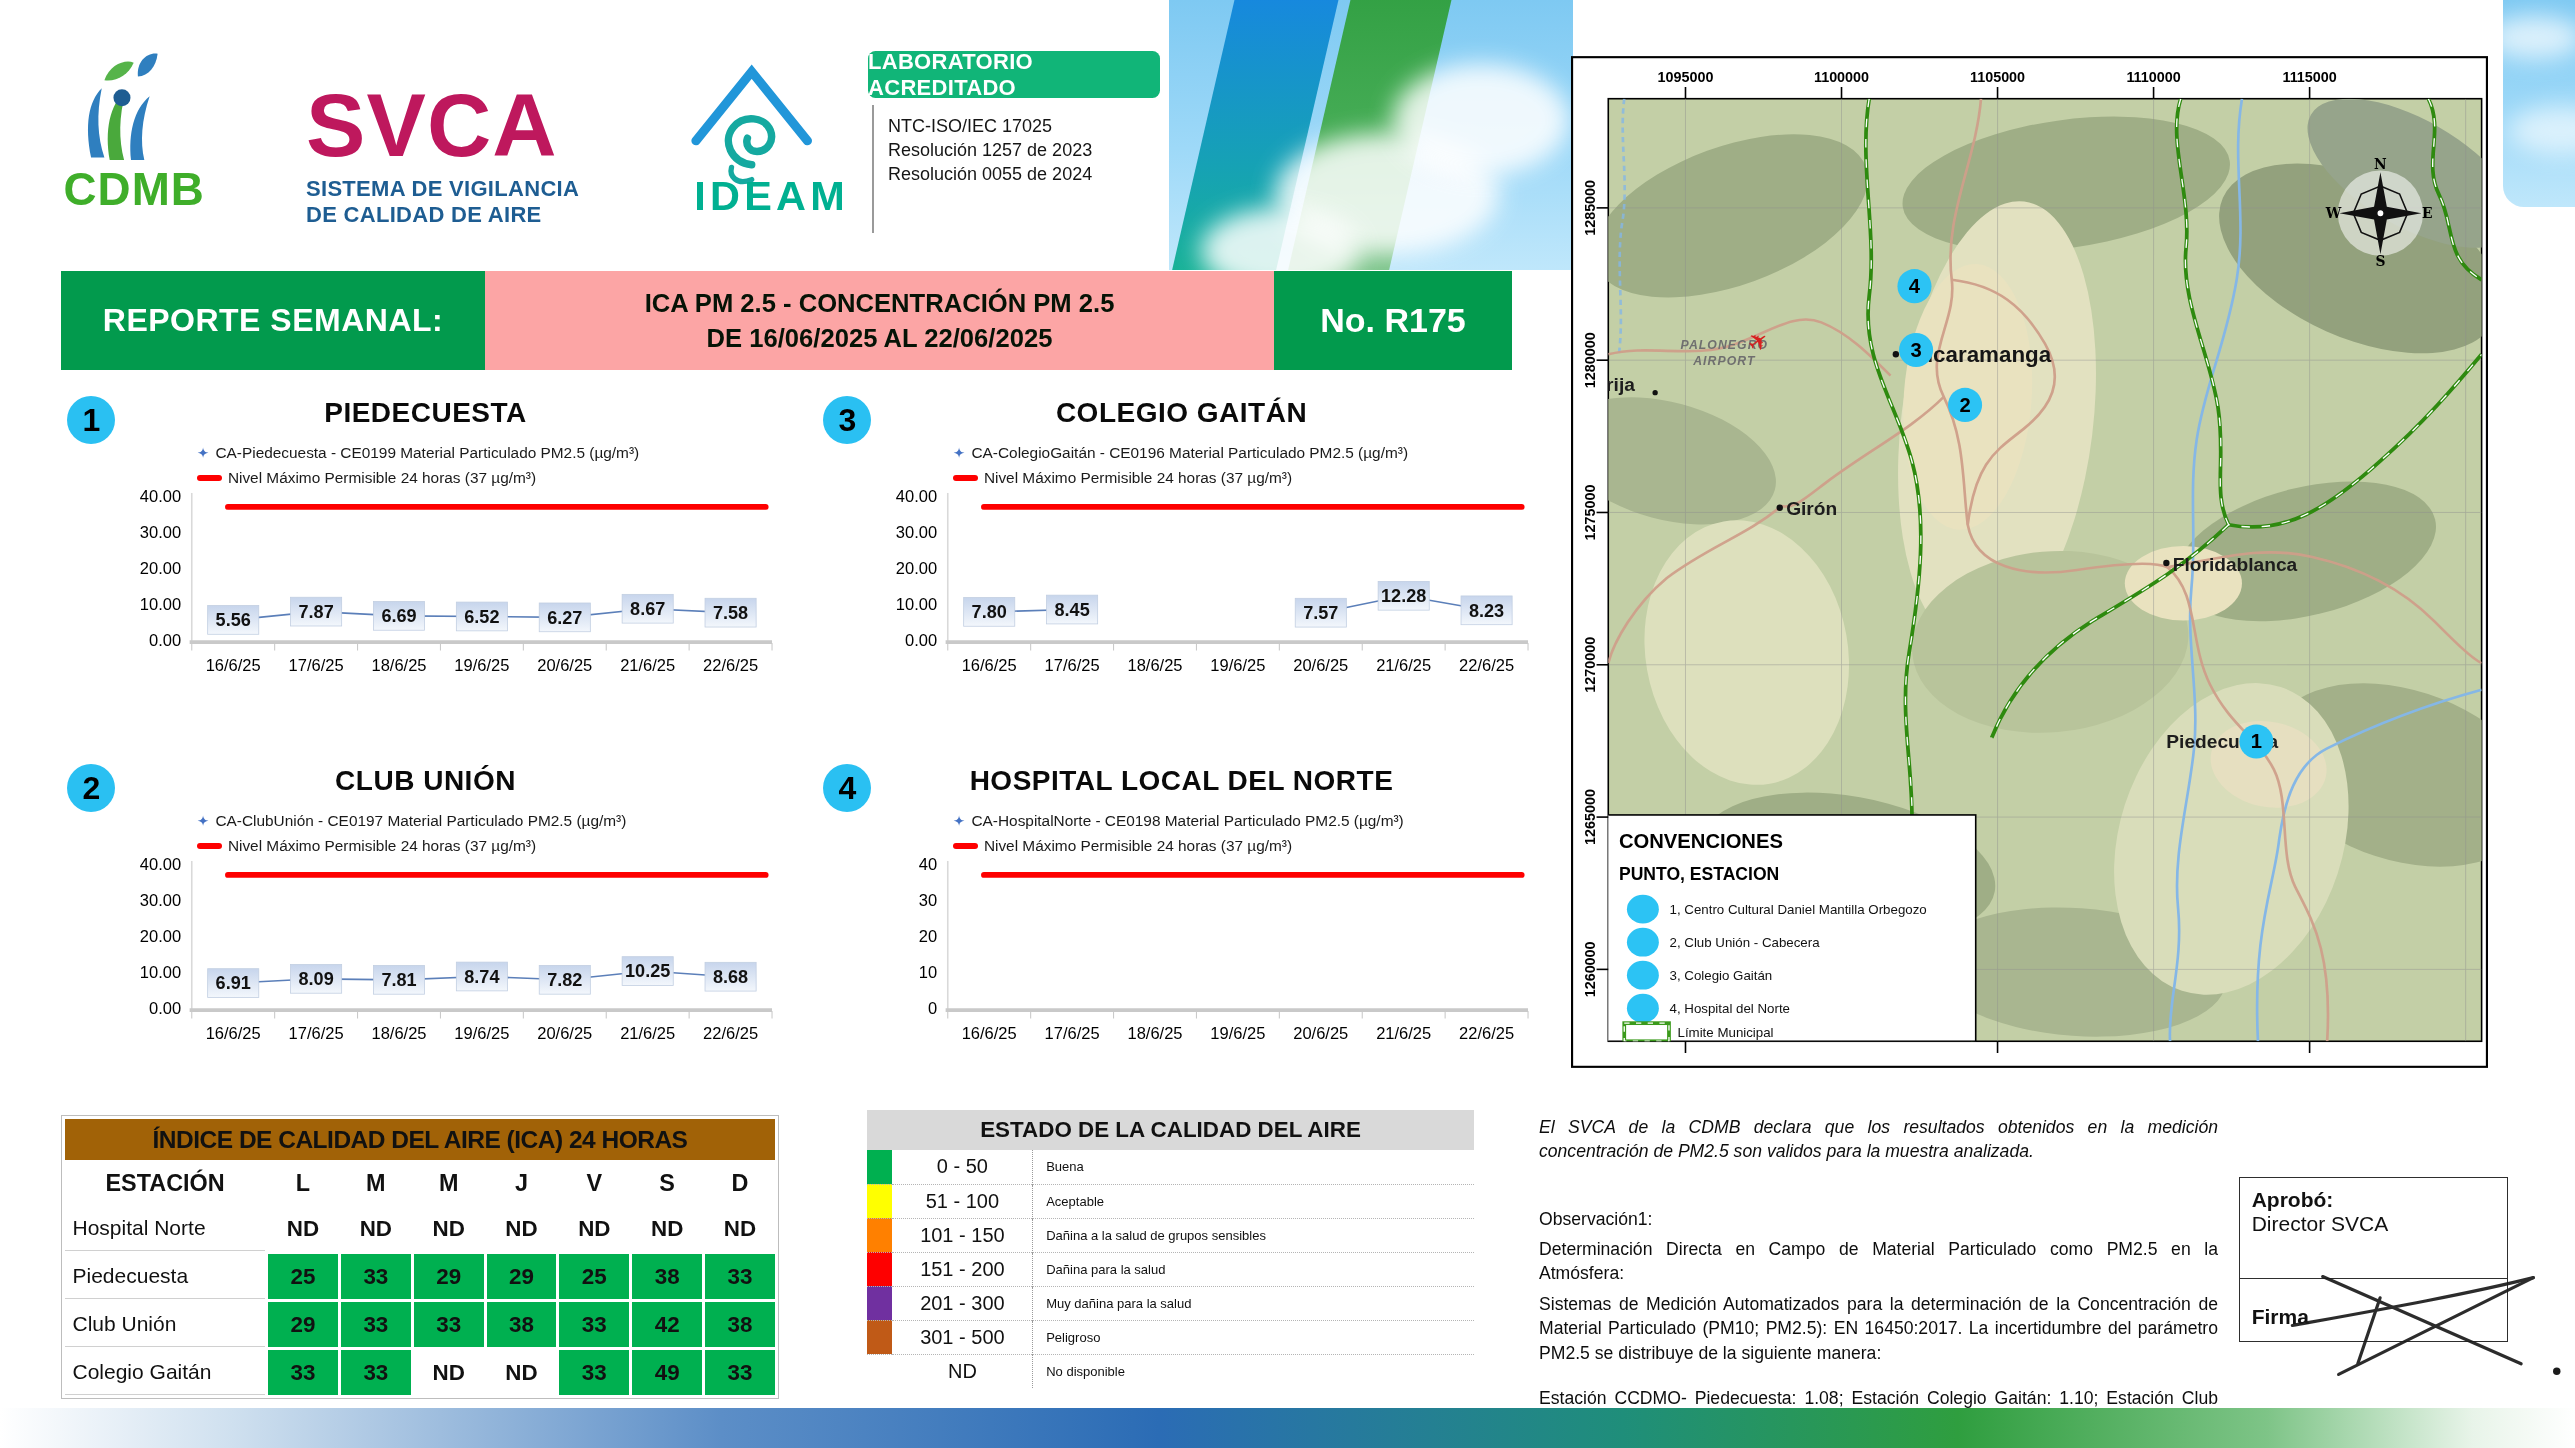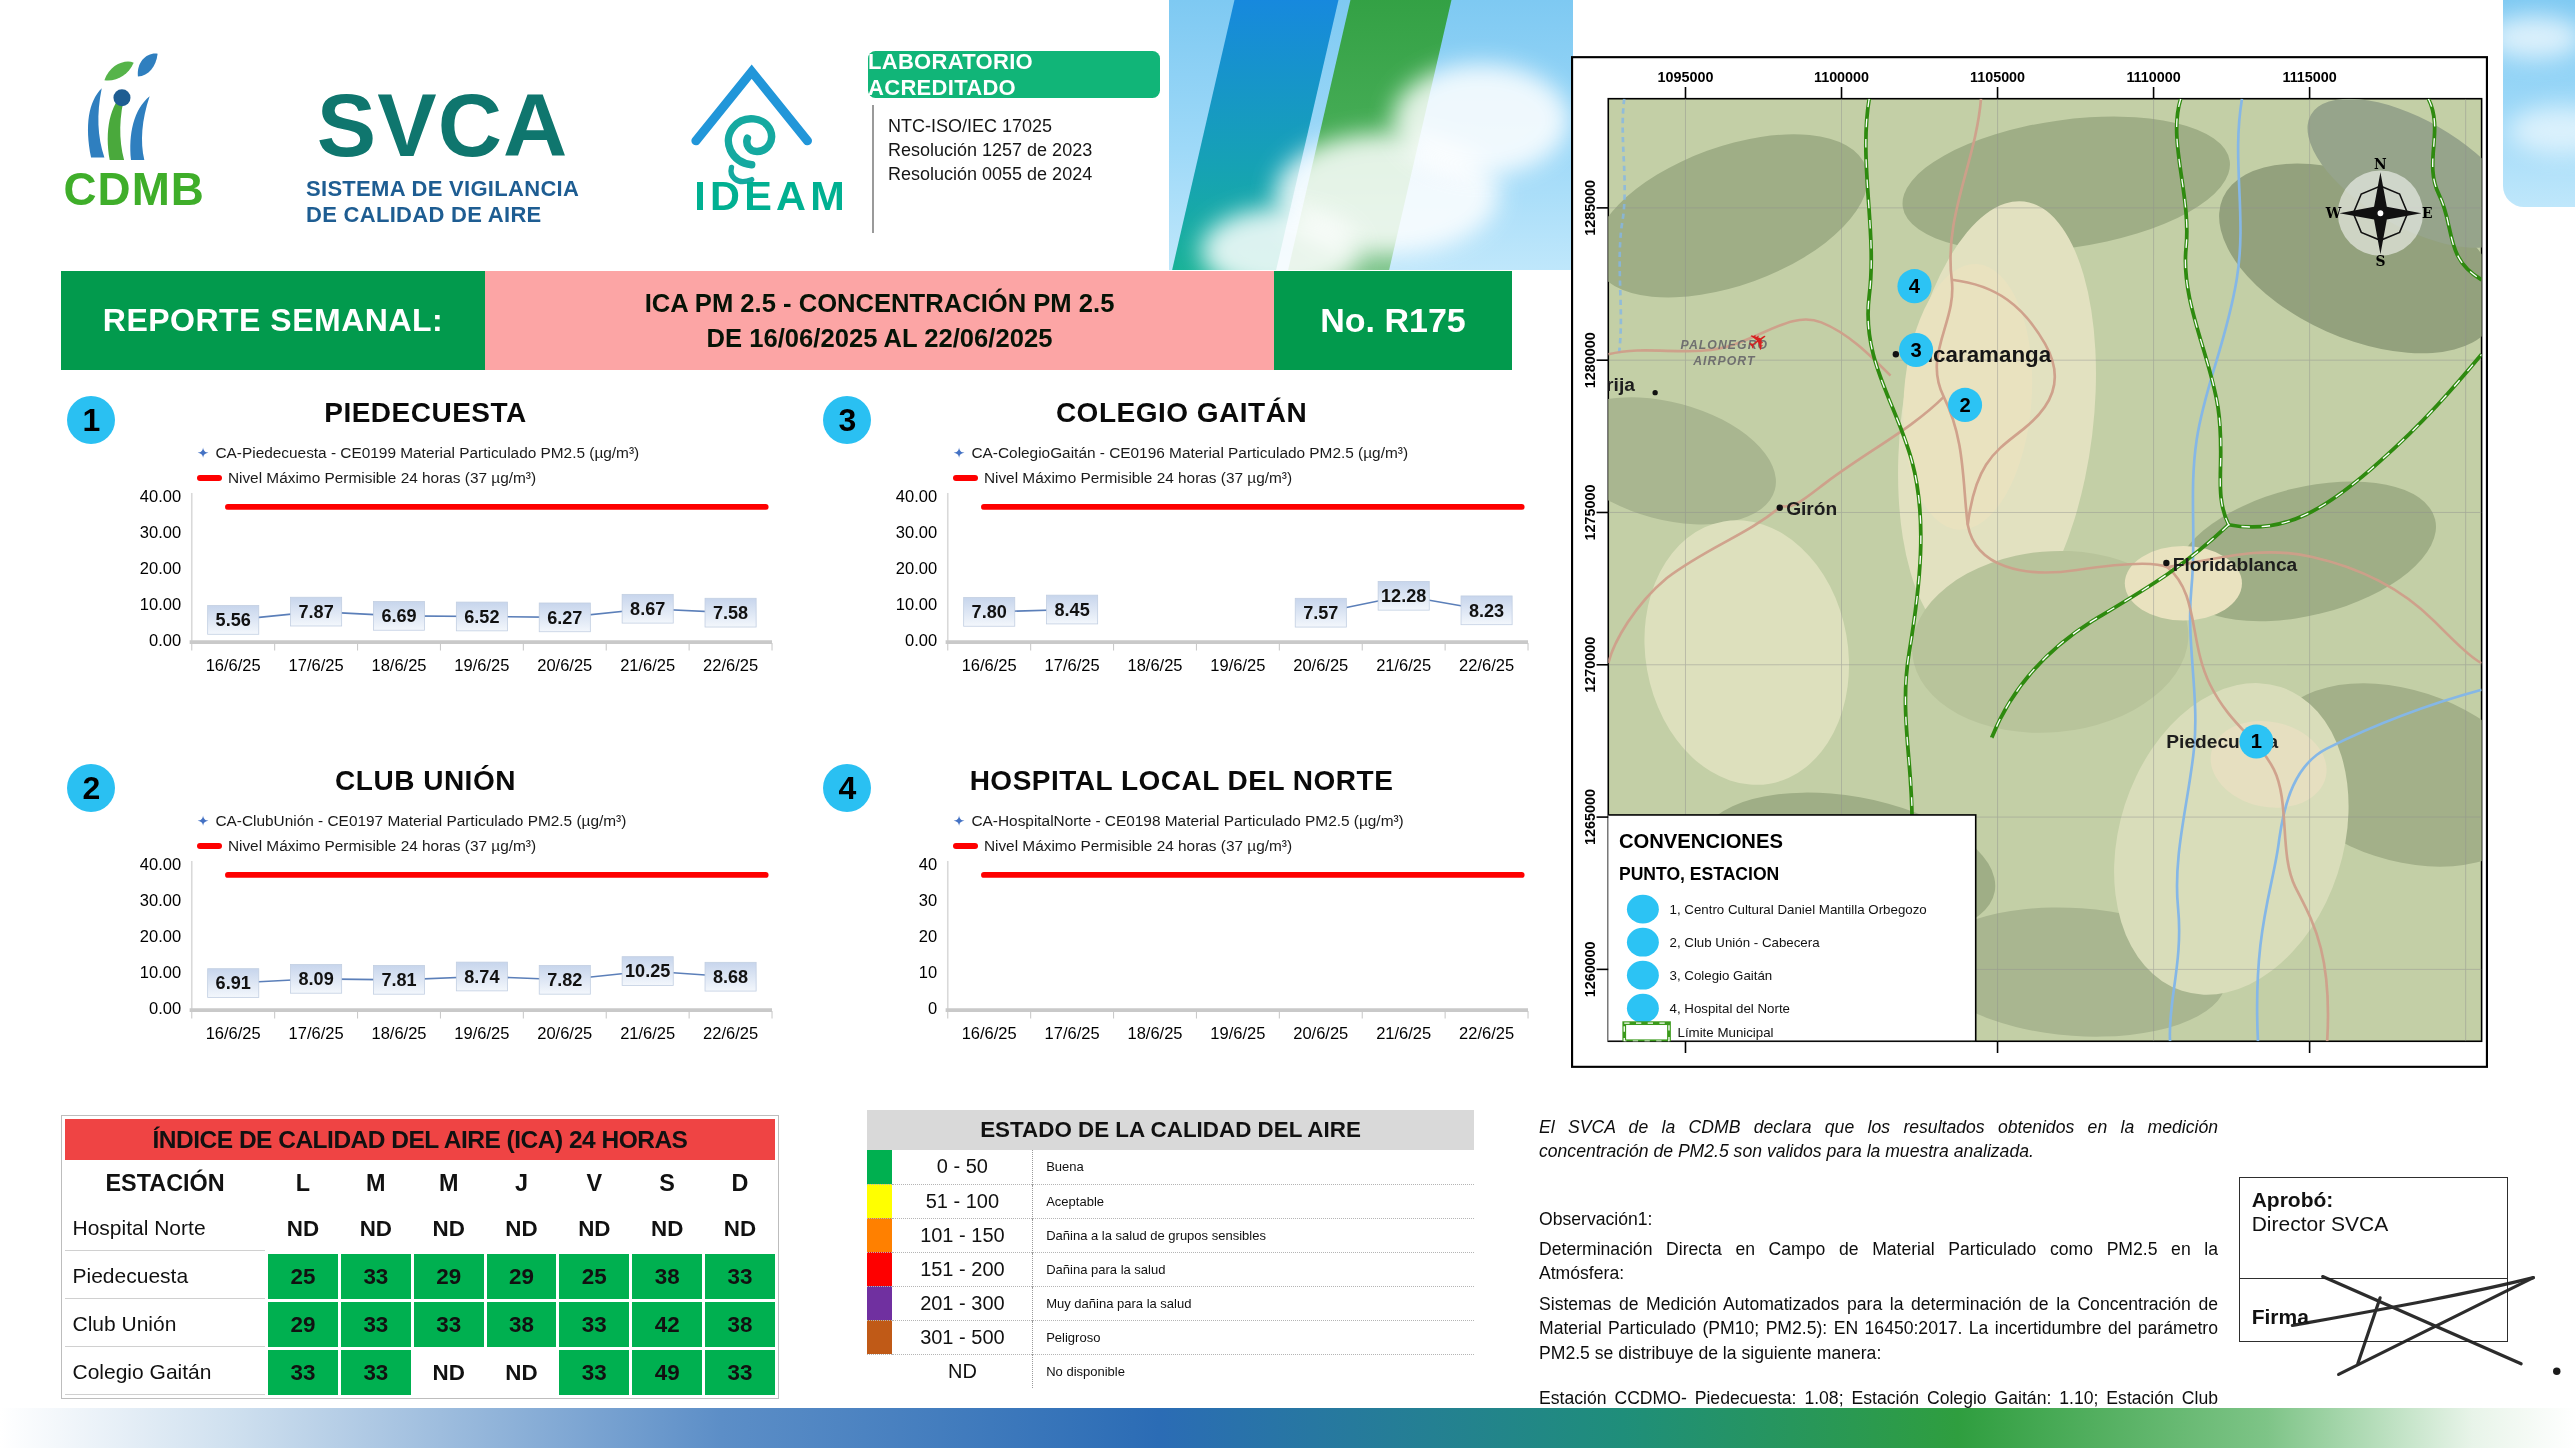--- a/index.html
+++ b/index.html
@@ -9,21 +9,21 @@
 
   
   .sky{background:linear-gradient(180deg,#7ec9f2 0%,#9ed9f8 55%,#bfe7fb 100%);overflow:hidden;}
   .cloud{position:absolute;background:#fff;border-radius:50%;filter:blur(11.7px);opacity:.85;}
   .ribbon{position:absolute;top:-10.6px;height:298px;transform:skewX(-13deg);transform-origin:top left;}
   .rb-blue{background:linear-gradient(180deg,#1787e0 0%,#16a2b4 60%,#19b493 100%);}
   .rb-green{background:linear-gradient(180deg,#2e9e3a 0%,#46ad52 60%,#7cc489 100%);opacity:.95;}
   .band{background:linear-gradient(90deg,#ffffff 0%,#cfe0ef 9%,#5c8ec7 28%,#2b6cb5 45%,#1f8e7a 63%,#2f9e3f 76%,#7ec487 88%,#e8f4e9 96%,#ffffff 100%);}
 
   
-  .svca-title{font-size:89px;font-weight:700;color:#0f766e;line-height:.92;letter-spacing:1.1px;text-align:center;}
+  .svca-title{font-size:89px;font-weight:700;color:#be185d;line-height:.92;letter-spacing:1.1px;}
   .svca-sub{font-size:22px;font-weight:700;color:#1e5d92;line-height:1.15;letter-spacing:0.3px;}
   .badge-green{background:#11b578;border-radius:7.5px;color:#fff;font-weight:700;font-size:22px;
                display:flex;align-items:center;justify-content:center;letter-spacing:0.3px;}
   .ntc{font-size:18px;line-height:24px;color:#151515;}
   .vdiv{width:1.6px;background:#9a9a9a;}
 
   
   .seg{display:flex;align-items:center;justify-content:center;text-align:center;}
   .seg-dark{background:#029a4d;color:#fff;}
   .seg-light{background:#fca5a5;color:#061306;}
@@ -41,21 +41,21 @@
   .lrow{font-size:15.4px;color:#1a1a1a;height:25.6px;display:flex;align-items:center;}
   .diam{color:#4472c4;font-size:14.4px;margin-right:6.4px;}
   .rdash{display:inline-block;width:24.5px;height:5.9px;background:#fe0000;border-radius:3.2px;margin-right:6.4px;}
   .plot{position:absolute;left:2.7px;top:97px;width:724px;height:192px;}
   .ax{font-family:"Liberation Sans",sans-serif;font-size:31px;fill:#000;}
   .lbl{font-family:"Liberation Sans",sans-serif;font-size:34px;font-weight:600;fill:#111;}
 
   
   .ica{border-collapse:separate;border-spacing:3.7px 3.7px;width:716px;}
   .ica td{text-align:center;vertical-align:middle;}
-  .ica .t{background:#ef4444;font-size:24.5px;font-weight:700;height:39px;letter-spacing:-0.5px;}
+  .ica .t{background:#a16207;font-size:24.5px;font-weight:700;height:39px;letter-spacing:-0.5px;}
   .ica .h{font-size:23.4px;font-weight:700;height:38px;}
   .ica .st{font-size:21px;text-align:left;padding-left:7.5px;border-bottom:1.1px solid #d0d0d0;}
   .ica .v{font-size:22.4px;font-weight:600;height:43px;width:72px;}
   .ica .g{background:#00b050;}
   .ica-wrap{border:1.1px solid #bdbdbd;background:#fff;}
   .ica col.c0{width:209px;}
 
   
   .est{width:607px;border-collapse:collapse;}
   .est td{vertical-align:middle;}

